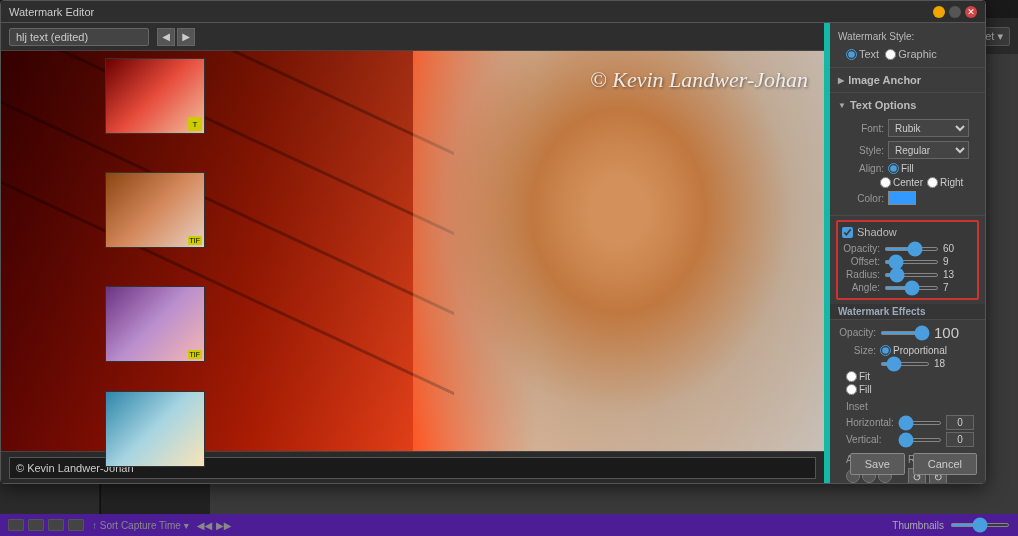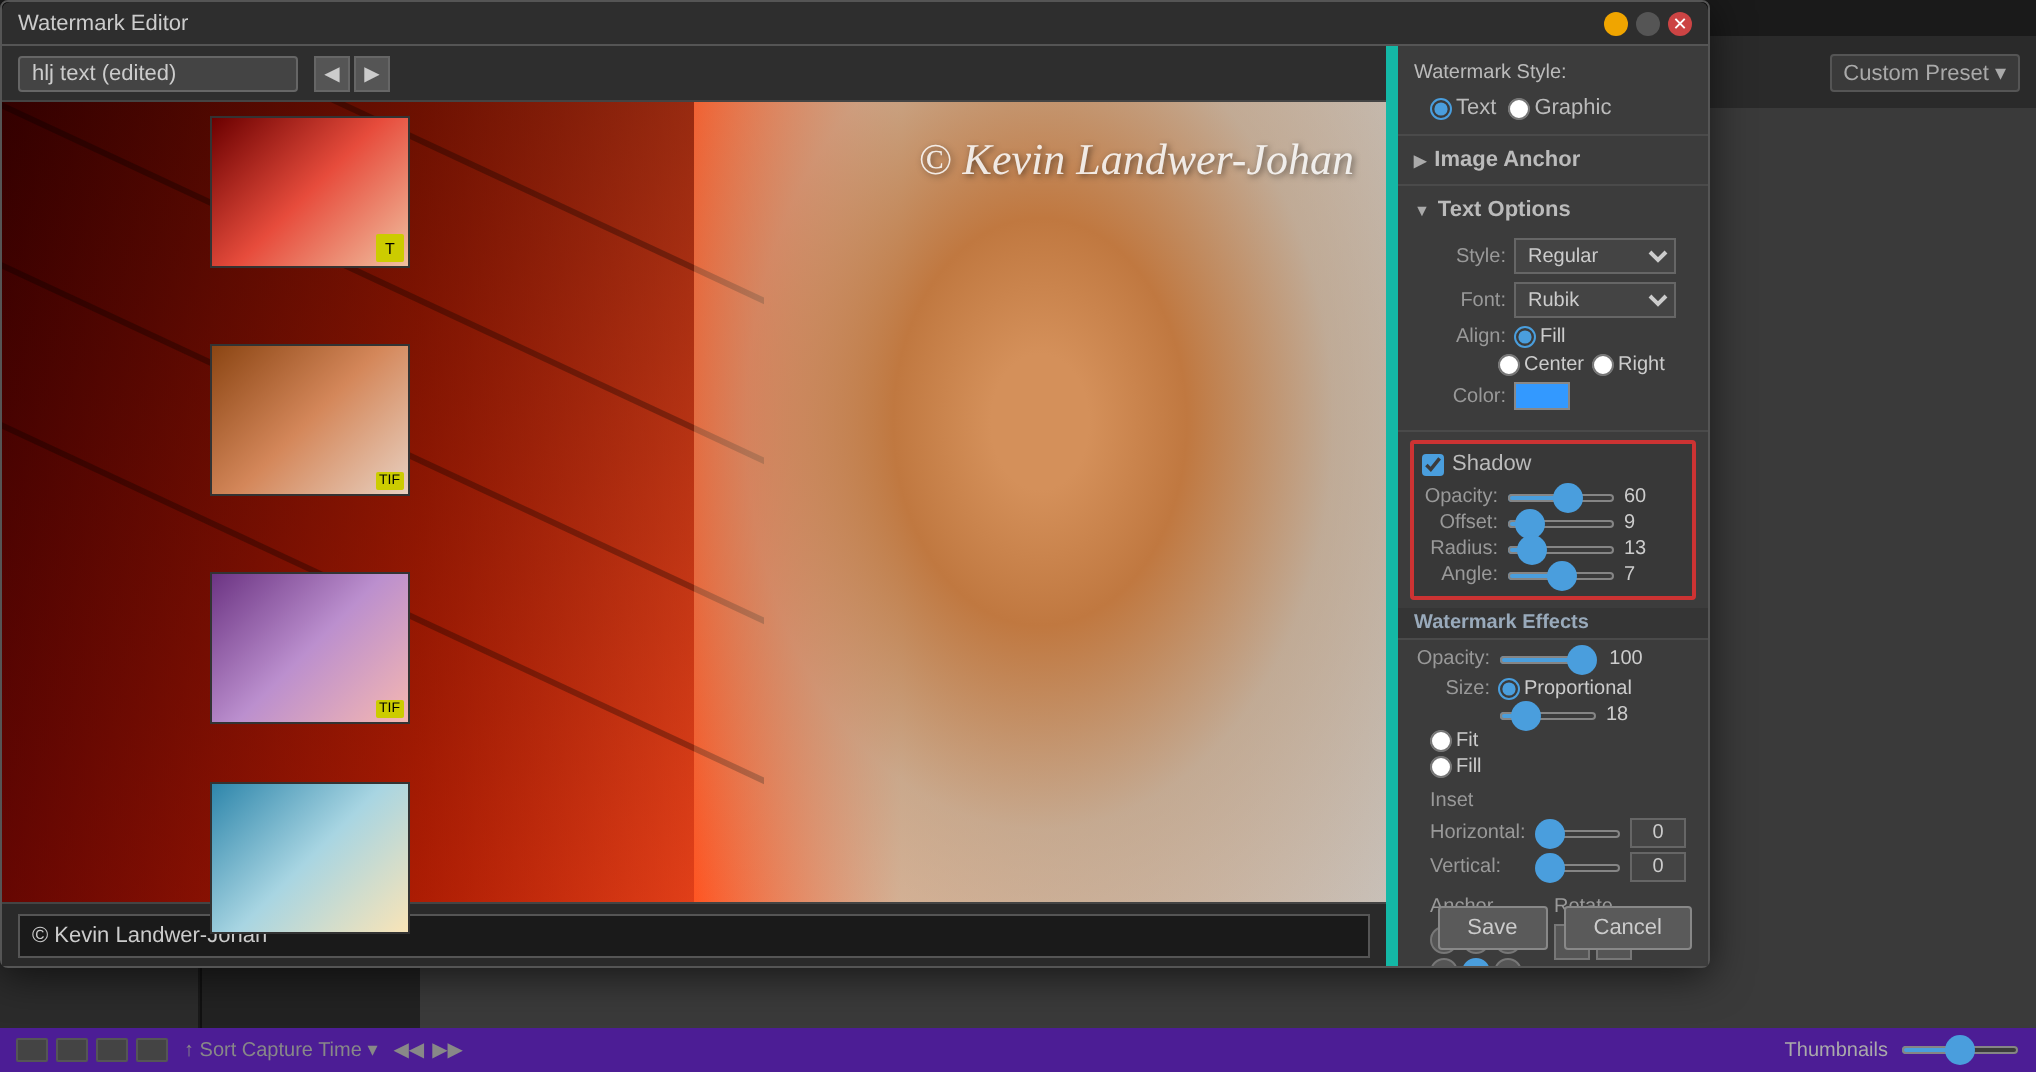--- a/index.html
+++ b/index.html
@@ -102,21 +102,21 @@
       border: 1px solid #333;
       overflow: hidden;
       position: relative;
     }
     .stars { color: #f0a500; font-size: 9px; margin-top: 2px; }
     .thumb-label { color: #888; font-size: 9px; }
     .dialog {
       background: #000000;
       border: 1px solid #555;
       border-radius: 4px;
-      width: 855px;
+      width: 986px;
       height: 484px;
       position: absolute;
       top: 0;
       left: 0;
       box-shadow: 0 4px 20px rgba(0,0,0,0.6);
     }
     .dialog-titlebar {
       background: #2e2e2e;
       border-bottom: 1px solid #555;
       height: 22px;
@@ -681,29 +681,29 @@
           </div>
         </div>
 
         <div class="panel-section">
           <div class="panel-header">
             <span class="triangle">▼</span>
             <span>Text Options</span>
           </div>
           <div class="panel-content">
             <div class="form-row">
+              <span class="form-label">Font:</span>
+              <select class="form-select">
+                <option>Rubik</option>
+              </select>
+            </div>
+            <div class="form-row">
               <span class="form-label">Style:</span>
               <select class="form-select">
                 <option>Regular</option>
-              </select>
-            </div>
-            <div class="form-row">
-              <span class="form-label">Font:</span>
-              <select class="form-select">
-                <option>Rubik</option>
               </select>
             </div>
             <div class="form-row">
               <span class="form-label">Align:</span>
               <label class="radio-label" style="font-size:10px;">
                 <input type="radio" name="align" checked="" style="">
                 <span>Fill</span>
               </label>
             </div>
             <div style="padding:1px 8px;display:flex;gap:4px;align-items:center;">
@@ -749,21 +749,21 @@
             <input type="range" min="-180" max="180" value="7" style="">
             <span class="slider-value">7</span>
           </div>
         </div>
 
         <div class="section-title">Watermark Effects</div>
         <div class="effects-section">
           <div class="effects-opacity-row">
             <span style="color:#999;font-size:10px;min-width:38px;text-align:right;">Opacity:</span>
             <input type="range" min="0" max="100" value="100" style="width: 50px;">
-            <span style="color:#ccc;font-size:10px;min-width:20px;text-align:center;">100</span>
+            <span style="color:#ccc;font-size:15px;min-width:20px;text-align:center;">100</span>
           </div>
 
           <div style="padding:3px 0;">
             <div class="size-row">
               <span style="color:#999;font-size:10px;min-width:38px;text-align:right;">Size:</span>
               <label class="radio-label" style="font-size:10px;">
                 <input type="radio" name="size" checked="" style="">
                 <span>Proportional</span>
               </label>
             </div>

